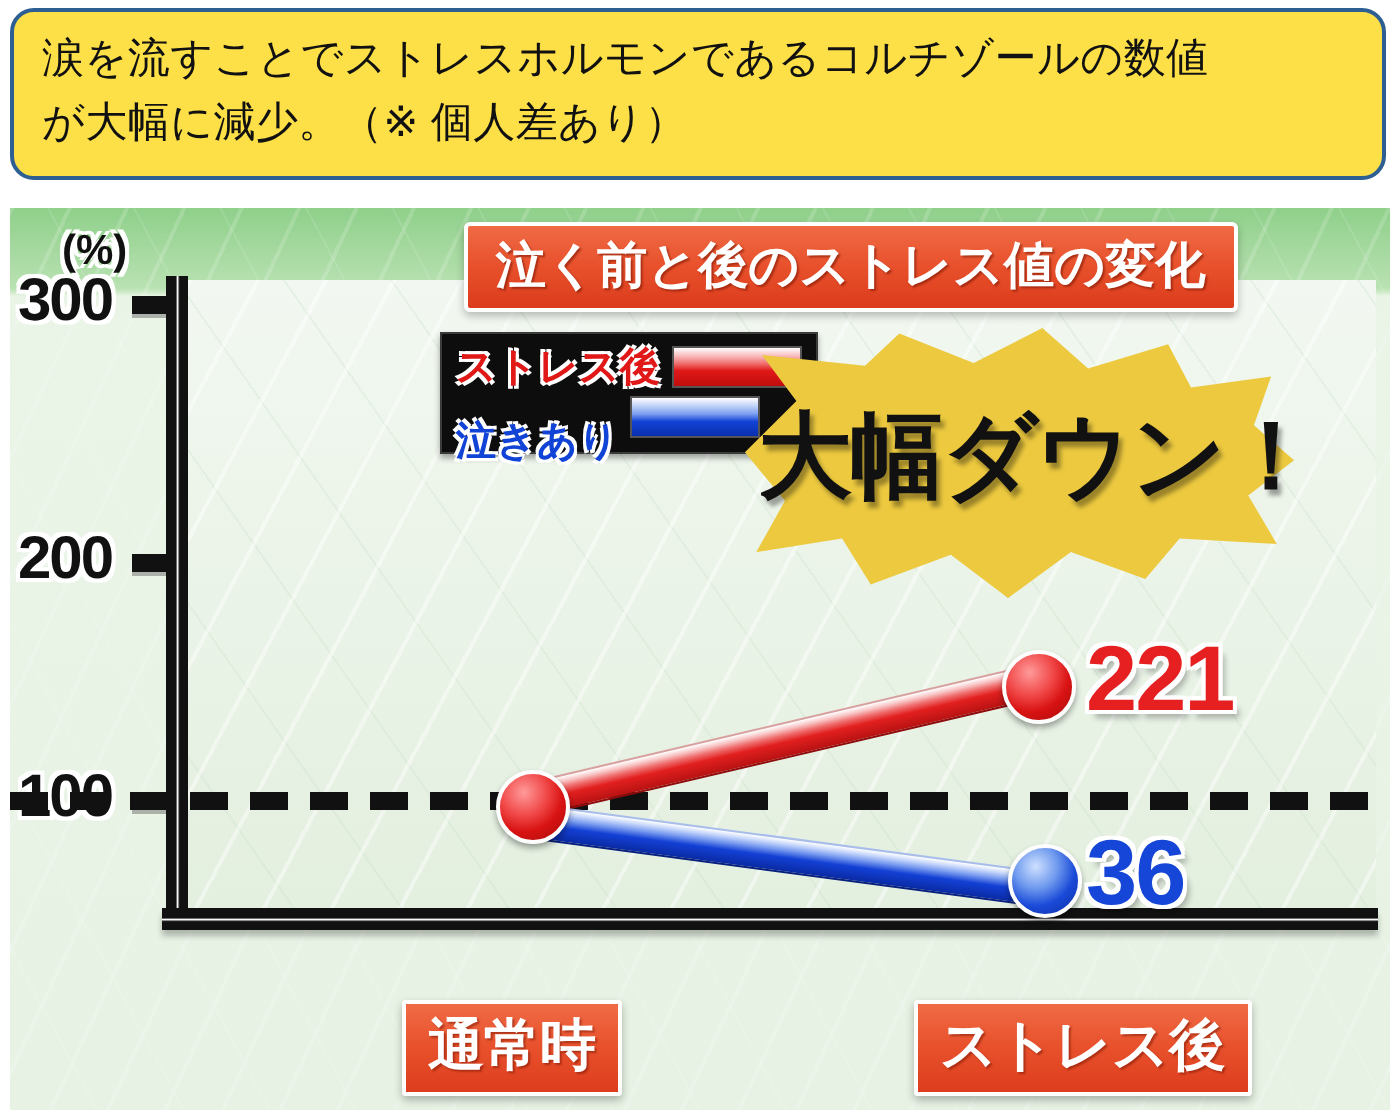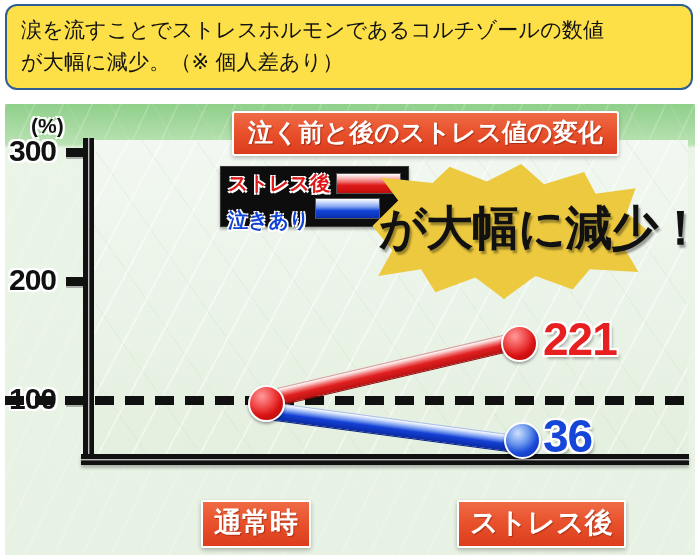--- a/index.html
+++ b/index.html
@@ -248,21 +248,21 @@
       <span class="legend-label red">ストレス後</span>
       <span class="legend-swatch red"></span>
     </div>
     <div class="legend-row">
       <span class="legend-label blue">泣きあり</span>
       <span class="legend-swatch blue"></span>
     </div>
   </div>
 
   <div id="burst"></div>
-  <div id="burst-text">が大幅に減少！</div>
+  <div id="burst-text">大幅ダウン！</div>
 
   <div class="data-line line-red" style="left:256px;top:288px;width:262px;height:16px;transform:rotate(-13.2deg);"></div>
 
   <div class="data-line line-blue" style="left:256px;top:297px;width:262px;height:16px;transform:rotate(7.6deg);"></div>
 
   <div class="marker red" style="left:243px;top:281px;width:33px;height:33px;"></div>
   <div class="marker red" style="left:496px;top:221px;width:33px;height:33px;"></div>
   <div class="marker blue" style="left:499px;top:318px;width:33px;height:33px;"></div>
 
   <div class="value-label red" style="left:538px;top:208px;">221</div>

